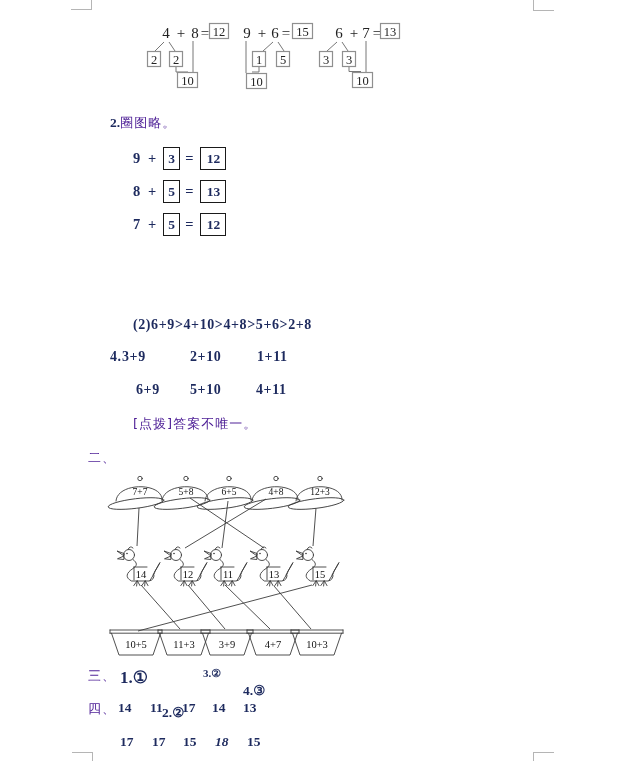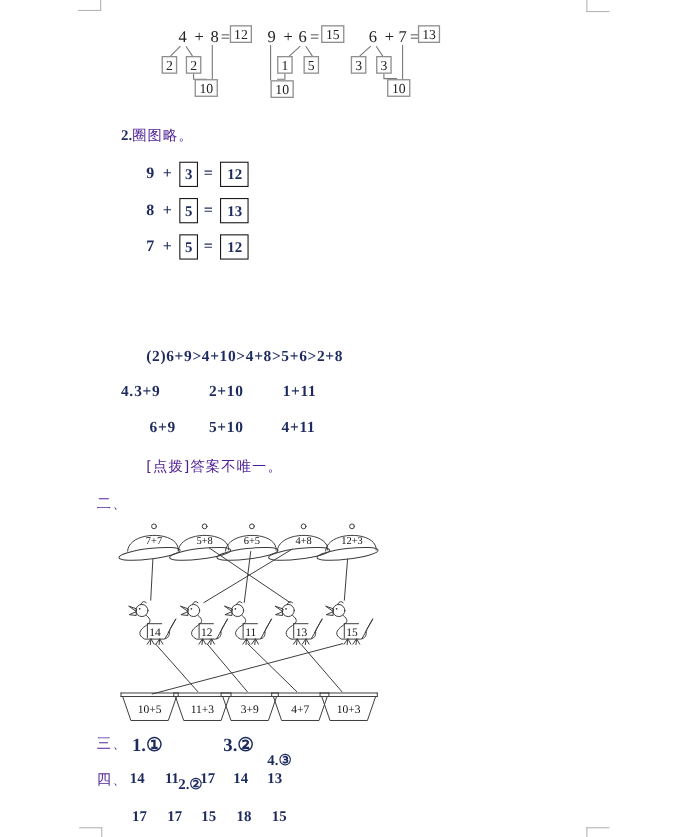--- a/index.html
+++ b/index.html
@@ -233,28 +233,28 @@
     <text class="m-txt m-basket" x="136" y="180">10+5</text>
     <text class="m-txt m-basket" x="184" y="180">11+3</text>
     <text class="m-txt m-basket" x="227" y="180">3+9</text>
     <text class="m-txt m-basket" x="273" y="180">4+7</text>
     <text class="m-txt m-basket" x="317" y="180">10+3</text>
   </svg>
 
   <div class="abs zh" style="left:88px;top:667px;">三、</div>
   <div class="abs num" style="left:120px;top:667px;font-size:17px;">1.①</div>
   <div class="abs num" style="left:162px;top:667px;font-size:13.5px;margin-top:37px;">2.②</div>
-  <div class="abs num" style="left:203px;top:667px;font-size:17px;">3.②</div>
+  <div class="abs num" style="left:203px;top:667px;font-size:11px;">3.②</div>
   <div class="abs num" style="left:243px;top:667px;font-size:13.5px;margin-top:15px;">4.③</div>
 
   <div class="abs zh" style="left:88px;top:700px;">四、</div>
   <div class="abs num" style="left:118px;top:700px;font-size:13.5px;">14</div>
   <div class="abs num" style="left:150px;top:700px;font-size:13.5px;">11</div>
   <div class="abs num" style="left:182px;top:700px;font-size:13.5px;">17</div>
   <div class="abs num" style="left:212px;top:700px;font-size:13.5px;">14</div>
   <div class="abs num" style="left:243px;top:700px;font-size:13.5px;">13</div>
   <div class="abs num" style="left:120px;top:734px;font-size:13.5px;">17</div>
   <div class="abs num" style="left:152px;top:734px;font-size:13.5px;">17</div>
   <div class="abs num" style="left:183px;top:734px;font-size:13.5px;">15</div>
-  <div class="abs num" style="left:215px;top:734px;font-size:13.5px;">18</div>
+  <div class="abs num" style="left:215px;top:734px;font-size:13.5px;font-style:italic;">18</div>
   <div class="abs num" style="left:247px;top:734px;font-size:13.5px;">15</div>
 
 </div>
 
 </body></html>

